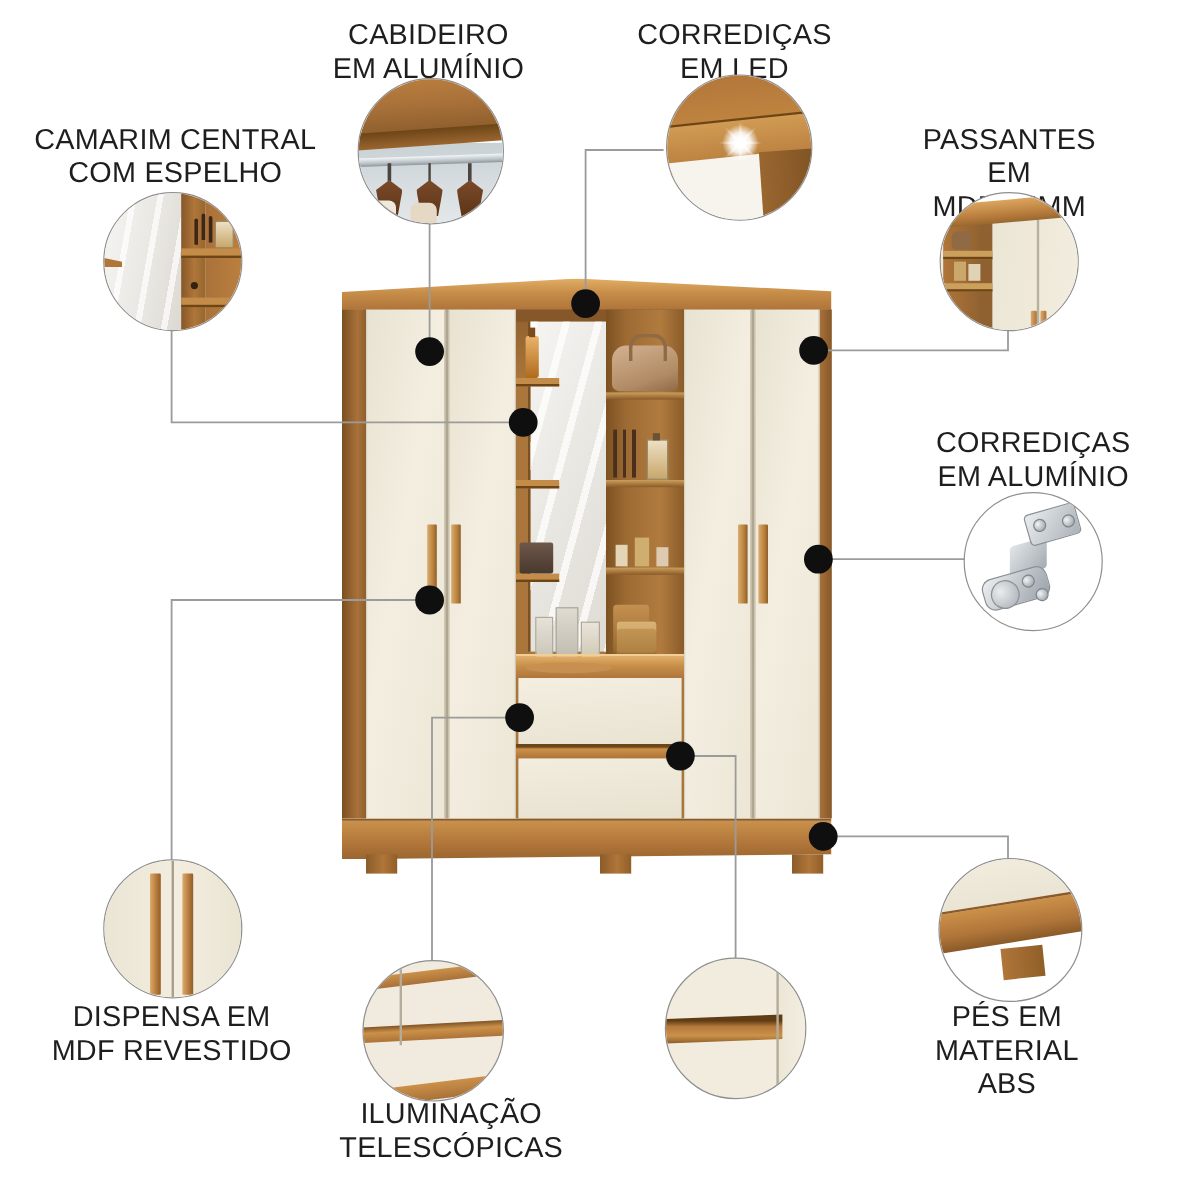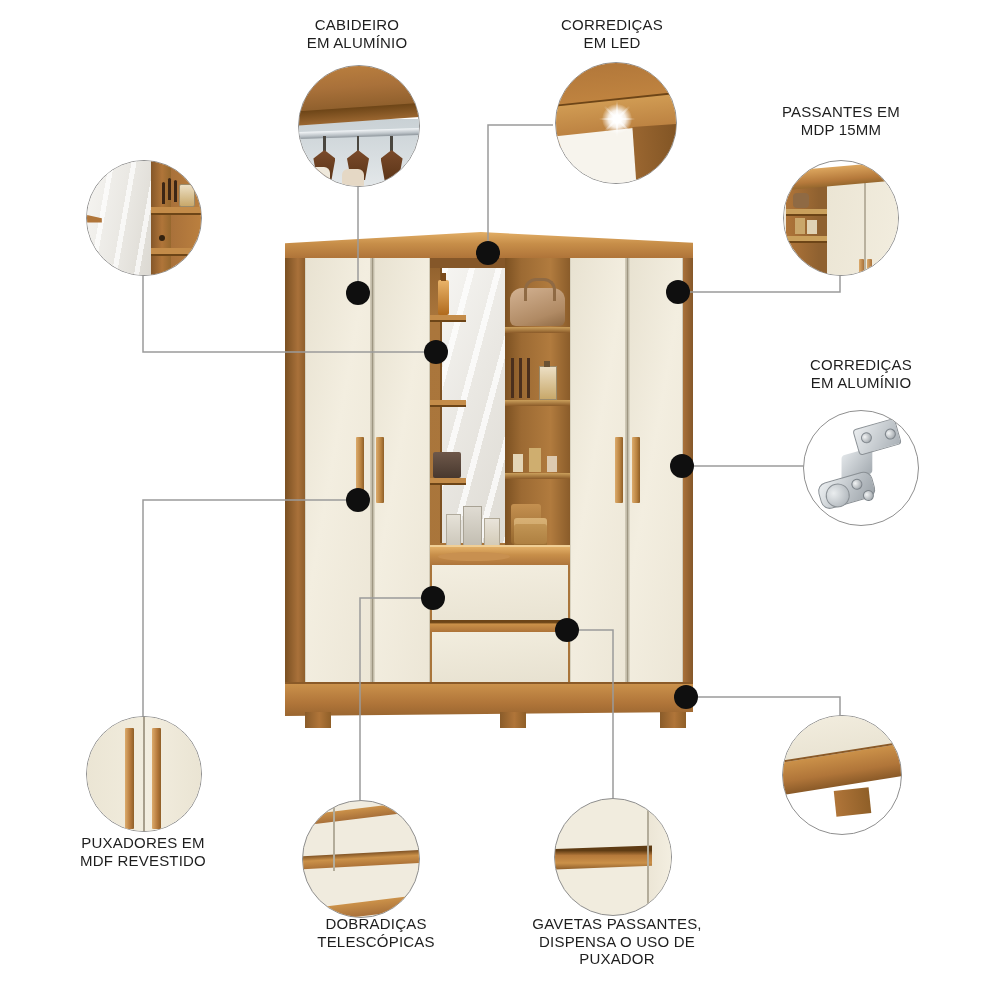--- a/index.html
+++ b/index.html
@@ -1,20 +1,20 @@
 <!DOCTYPE html>
 <html><head>
 <meta charset="utf-8">
 <style>
   html,body{margin:0;padding:0;background:#fff;}
   #stage{position:relative;width:1000px;height:1000px;background:#fff;overflow:hidden;
          font-family:"Liberation Sans",sans-serif;}
   
   .flabel{position:absolute;transform:translateX(-50%);text-align:center;
-          white-space:pre-line;font-size:15px;line-height:1.17;letter-spacing:.2px;
+          white-space:pre-line;font-size:24px;line-height:1.17;letter-spacing:.2px;
           color:#1e1e1e;font-weight:400;}
   
   #connectors{position:absolute;left:0;top:0;pointer-events:none;}
   
   .inset{position:absolute;border-radius:50%;background:#fff;border:1.5px solid #8f8f8f;
          overflow:hidden;}
   .inset *{position:absolute;}
   
   .cab{position:absolute;left:285px;top:232px;width:408px;height:497px;}
   .cab *{position:absolute;}
@@ -279,31 +279,32 @@
       <circle cx="433" cy="598" r="12"></circle>
       <circle cx="567" cy="630" r="12"></circle>
       <circle cx="686" cy="697" r="12"></circle>
     </g>
   </svg>
 
   <div class="flabel" style="left:357px;top:16px;">CABIDEIRO
 EM ALUMÍNIO</div>
   <div class="flabel" style="left:612px;top:16px;">CORREDIÇAS
 EM LED</div>
+  <div class="flabel" style="left:146px;top:103px;">CAMARIM CENTRAL
+COM ESPELHO</div>
   <div class="flabel" style="left:841px;top:103px;">PASSANTES EM
 MDP 15MM</div>
   <div class="flabel" style="left:861px;top:356px;">CORREDIÇAS
 EM ALUMÍNIO</div>
-  <div class="flabel" style="left:143px;top:834px;">PUXADORES EM
+  <div class="flabel" style="left:143px;top:834px;">DISPENSA EM
 MDF REVESTIDO</div>
-  <div class="flabel" style="left:376px;top:915px;">DOBRADIÇAS
+  <div class="flabel" style="left:376px;top:915px;">ILUMINAÇÃO
 TELESCÓPICAS</div>
-  <div class="flabel" style="left:617px;top:915px;">GAVETAS PASSANTES,
-DISPENSA O USO DE
-PUXADOR</div>
+  <div class="flabel" style="left:839px;top:834px;">PÉS EM
+MATERIAL ABS</div>
 
   <div class="inset i-cab" style="left:298px;top:65px;width:120px;height:120px;">
     <div class="interior"></div>
     <div class="wood"></div>
     <div class="shadow"></div>
     <div class="rail"></div>
     <div class="hook" style="left:20%;"></div>
     <div class="hook" style="left:48%;"></div>
     <div class="hook" style="left:76%;"></div>
     <div class="hanger" style="left:12%;"></div>

